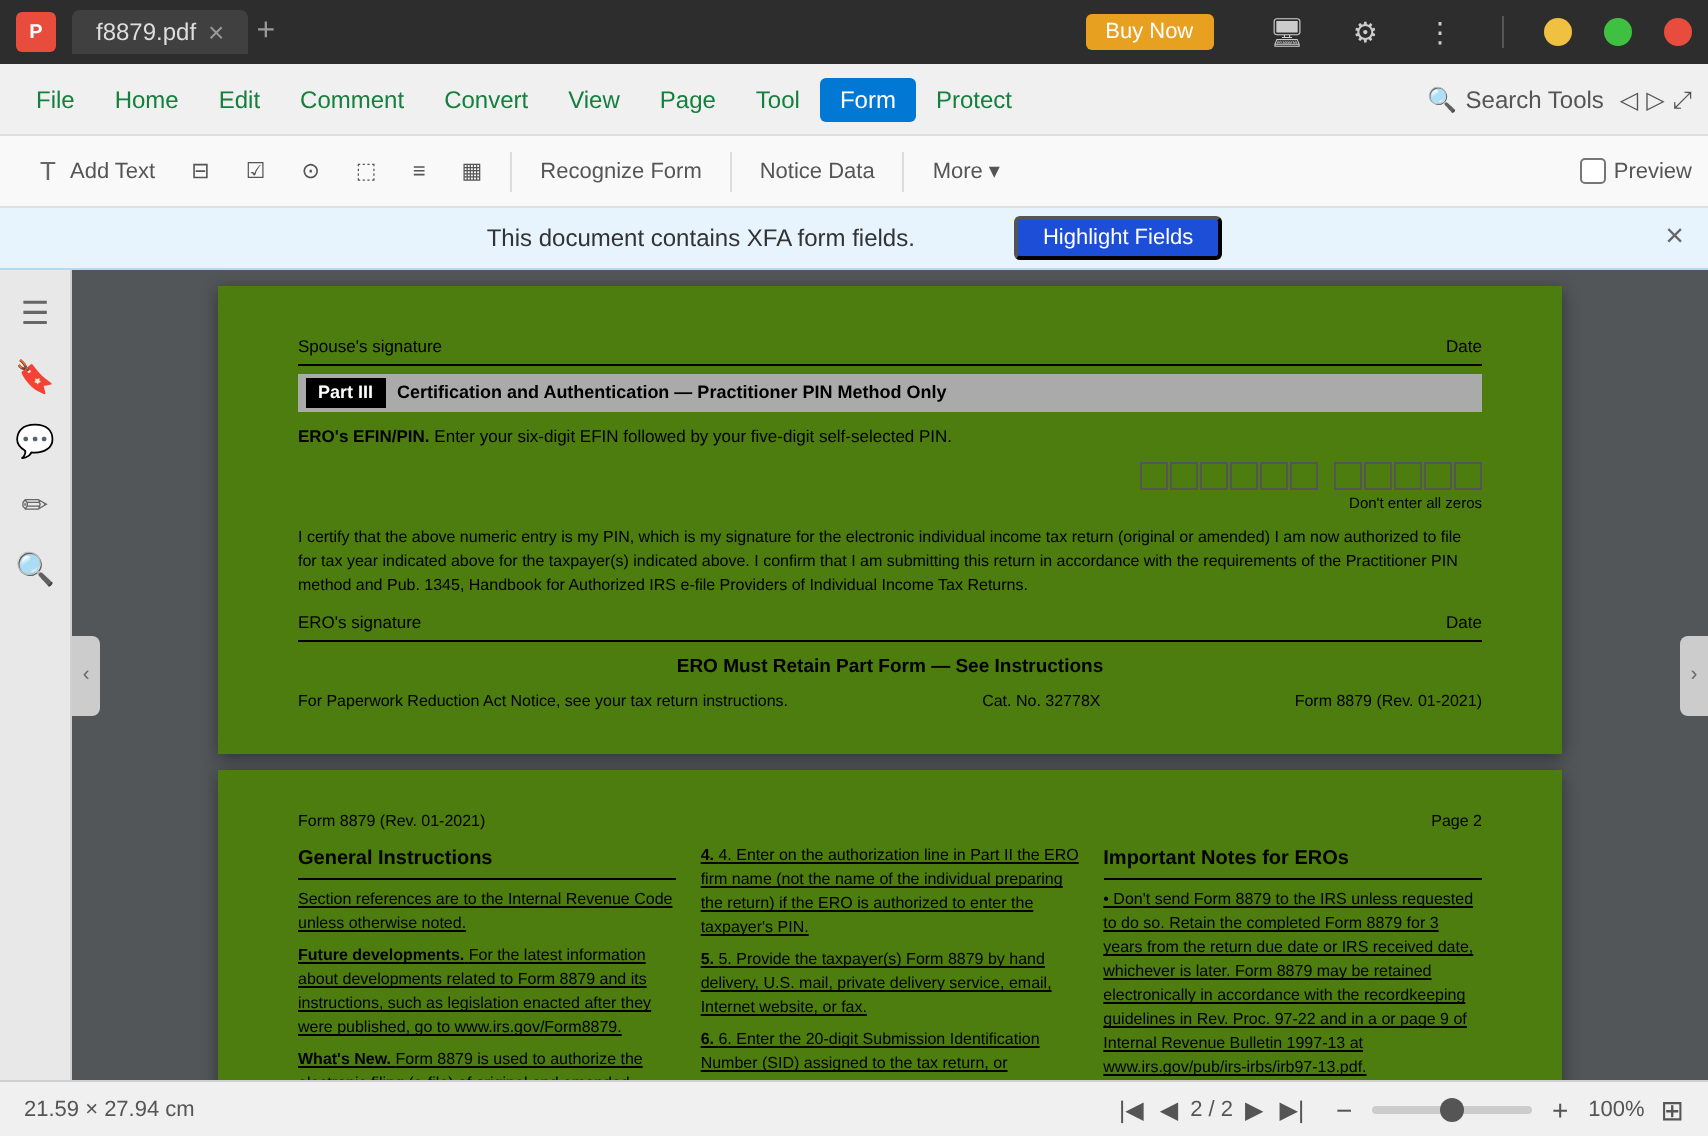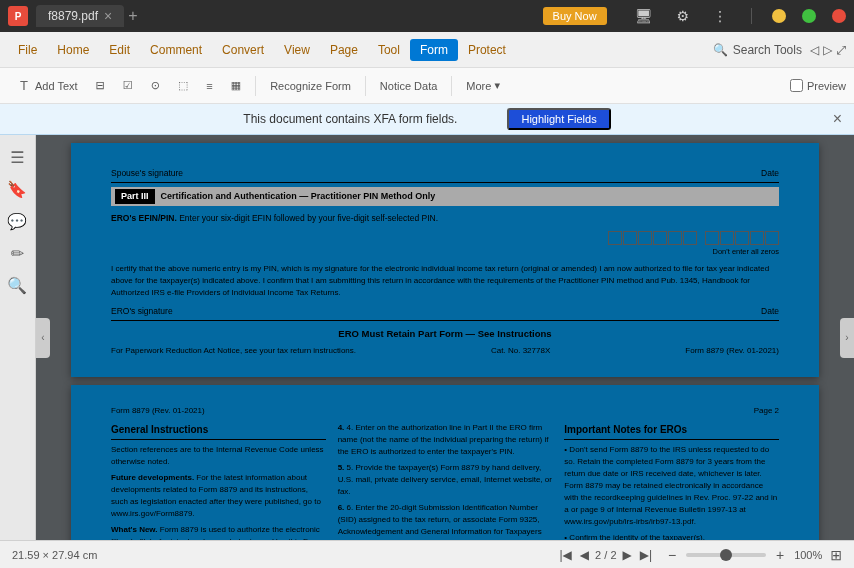--- a/index.html
+++ b/index.html
@@ -13,21 +13,21 @@
     .title-bar .add-tab { color: #999; font-size: 16px; cursor: pointer; margin-right: auto; }
     .title-bar .win-btn { width: 14px; height: 14px; border-radius: 50%; cursor: pointer; }
     .title-bar .win-btn.min { background: #f0c040; }
     .title-bar .win-btn.max { background: #40c040; }
     .title-bar .win-btn.cls { background: #e74c3c; }
     .title-bar .buy-now { background: #e8a020; color: white; padding: 3px 10px; border-radius: 3px; font-size: 11px; cursor: pointer; margin-right: 8px; }
     .title-bar .icon-btn { color: #ccc; font-size: 14px; cursor: pointer; padding: 2px 4px; }
 
     
     .menu-bar { height: 36px; background: #f0f0f0; display: flex; align-items: center; padding: 0 8px; border-bottom: 1px solid #ddd; flex-shrink: 0; }
-    .menu-item { padding: 4px 10px; font-size: 12px; color: #a16207; cursor: pointer; border-radius: 3px; }
+    .menu-item { padding: 4px 10px; font-size: 12px; color: #15803d; cursor: pointer; border-radius: 3px; }
     .menu-item.active { background: #0078d4; color: white; }
     .search-tools { margin-left: auto; display: flex; align-items: center; gap: 4px; color: #555; font-size: 12px; cursor: pointer; }
 
     
     .toolbar { height: 36px; background: #f9f9f9; border-bottom: 1px solid #e0e0e0; display: flex; align-items: center; padding: 0 8px; gap: 2px; flex-shrink: 0; }
     .tb-btn { padding: 3px 8px; font-size: 11px; color: #555; cursor: pointer; border-radius: 3px; display: flex; align-items: center; gap: 3px; }
     .tb-sep { width: 1px; height: 20px; background: #ddd; margin: 0 4px; }
     .tb-icon { width: 16px; height: 16px; display: flex; align-items: center; justify-content: center; font-size: 13px; color: #666; }
     .preview-cb { display: flex; align-items: center; gap: 4px; margin-left: auto; font-size: 11px; color: #555; }
 
@@ -43,21 +43,21 @@
     .left-panel { width: 36px; background: #e8e8e8; border-right: 1px solid #d0d0d0; display: flex; flex-direction: column; align-items: center; padding-top: 8px; gap: 4px; flex-shrink: 0; }
     .panel-icon { width: 28px; height: 28px; display: flex; align-items: center; justify-content: center; color: #666; font-size: 16px; cursor: pointer; border-radius: 3px; }
 
     
     .doc-area { flex: 1; overflow-y: auto; overflow-x: hidden; background: #525659; padding: 8px; display: flex; flex-direction: column; gap: 8px; position: relative; }
 
     
     .collapse-left { position: absolute; left: 0; top: 50%; transform: translateY(-50%); width: 14px; height: 40px; background: #ccc; display: flex; align-items: center; justify-content: center; cursor: pointer; border-radius: 0 4px 4px 0; color: #666; font-size: 10px; z-index: 10; }
 
     
-    .pdf-page { background: #0369a1; margin: 0 auto; width: 748px; padding: 20px 40px; box-shadow: 0 2px 8px rgba(0,0,0,0.4); font-size: 9px; color: #000; line-height: 1.4; }
+    .pdf-page { background: #4d7c0f; margin: 0 auto; width: 672px; padding: 20px 40px; box-shadow: 0 2px 8px rgba(0,0,0,0.4); font-size: 9px; color: #000; line-height: 1.4; }
 
     .page-text { font-size: 8.5px; line-height: 1.5; }
     .bold { font-weight: bold; }
     .part-badge { background: black; color: white; padding: 1px 6px; font-weight: bold; font-size: 9px; margin-right: 6px; }
     .section-header { background: #aaa; display: flex; align-items: center; padding: 2px 4px; margin: 4px 0; font-size: 9px; font-weight: bold; }
     .efin-row { display: flex; align-items: flex-start; gap: 6px; margin: 6px 0; font-size: 8.5px; flex-direction: column; }
     .efin-boxes { display: flex; flex-direction: column; align-items: flex-end; margin-left: auto; }
     .boxes-row { display: flex; gap: 1px; }
     .box { width: 14px; height: 14px; border: 1px solid #555; display: inline-block; }
     .dont-enter { font-size: 7.5px; text-align: center; margin-top: 1px; }
@@ -66,21 +66,21 @@
     .must-retain { text-align: center; font-size: 9px; margin: 6px 0 2px; }
     .must-retain .line1 { font-weight: bold; font-size: 9.5px; }
     .must-retain .line2 { font-weight: bold; font-size: 9.5px; }
     .paperwork { font-size: 8px; display: flex; justify-content: space-between; margin-top: 4px; }
 
     
     .page2-header { display: flex; justify-content: space-between; font-size: 8px; margin-bottom: 6px; }
     .page2-cols { display: flex; gap: 12px; }
     .col { flex: 1; font-size: 8px; line-height: 1.5; }
     .col-title { font-size: 10px; font-weight: bold; margin-bottom: 4px; border-bottom: 1px solid #000; padding-bottom: 2px; }
-    .col p { margin-bottom: 4px; font-size: 8px; }
+    .col p { margin-bottom: 4px; font-size: 8px; text-decoration: underline; }
     .col p .num { font-weight: bold; }
 
     
     .collapse-right { position: absolute; right: 0; top: 50%; transform: translateY(-50%); width: 14px; height: 40px; background: #ccc; display: flex; align-items: center; justify-content: center; cursor: pointer; border-radius: 4px 0 0 4px; color: #666; font-size: 10px; z-index: 10; }
 
     
     .status-bar { height: 28px; background: #f0f0f0; border-top: 1px solid #d0d0d0; display: flex; align-items: center; padding: 0 12px; font-size: 11px; color: #555; flex-shrink: 0; }
     .status-right { margin-left: auto; display: flex; align-items: center; gap: 8px; }
     .zoom-controls { display: flex; align-items: center; gap: 4px; }
     .zoom-btn { width: 20px; height: 20px; display: flex; align-items: center; justify-content: center; cursor: pointer; font-size: 14px; color: #555; }

